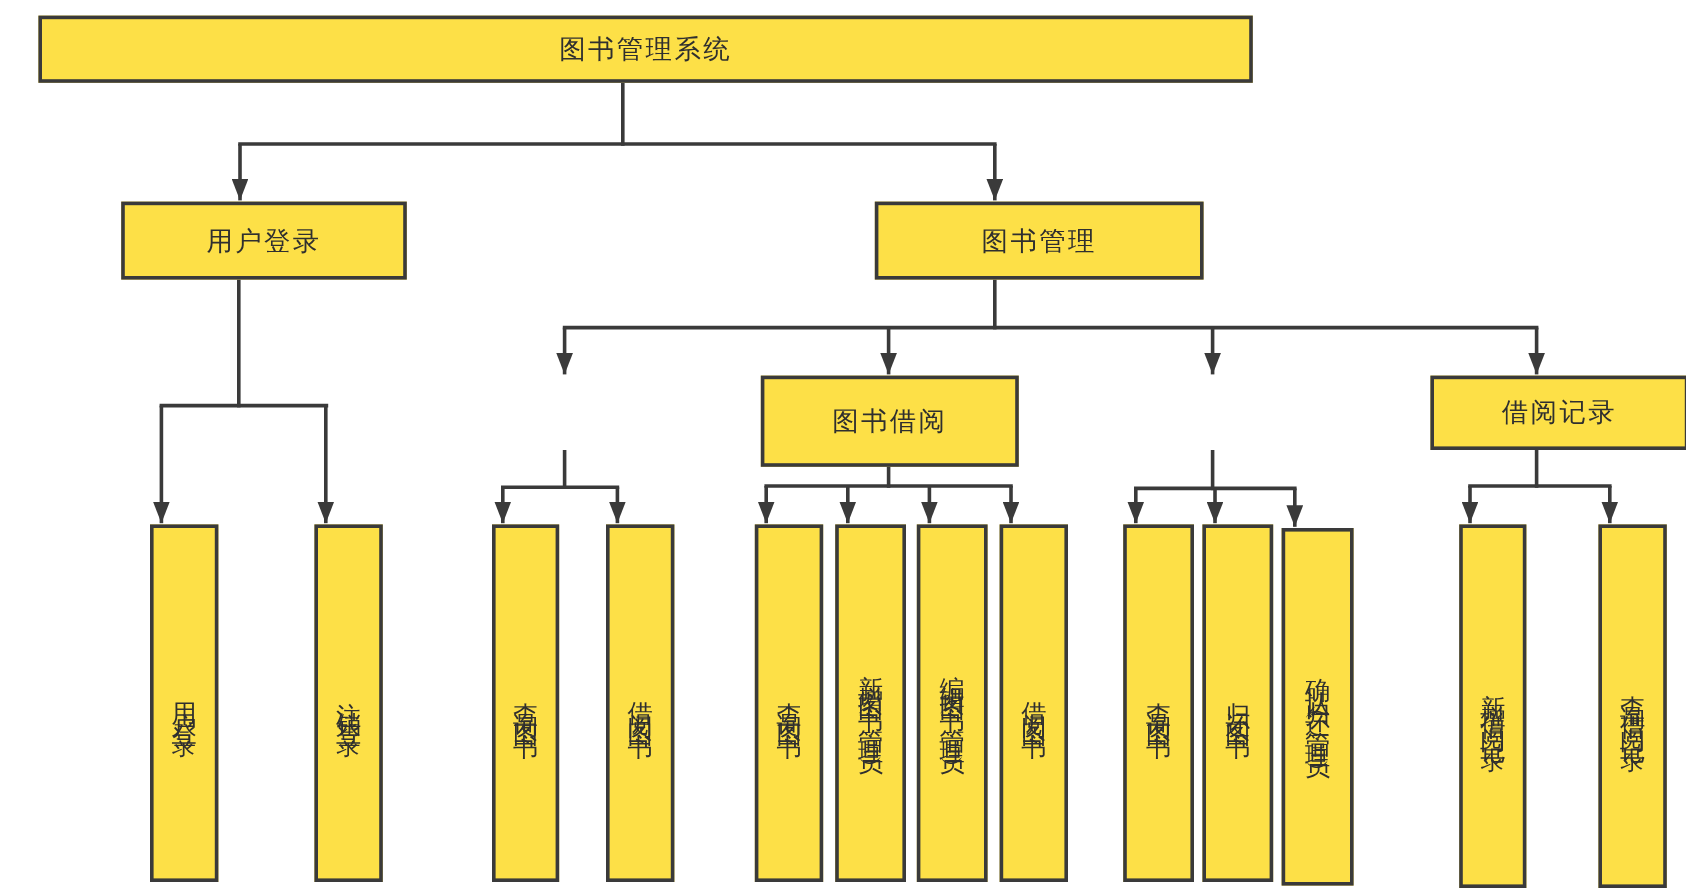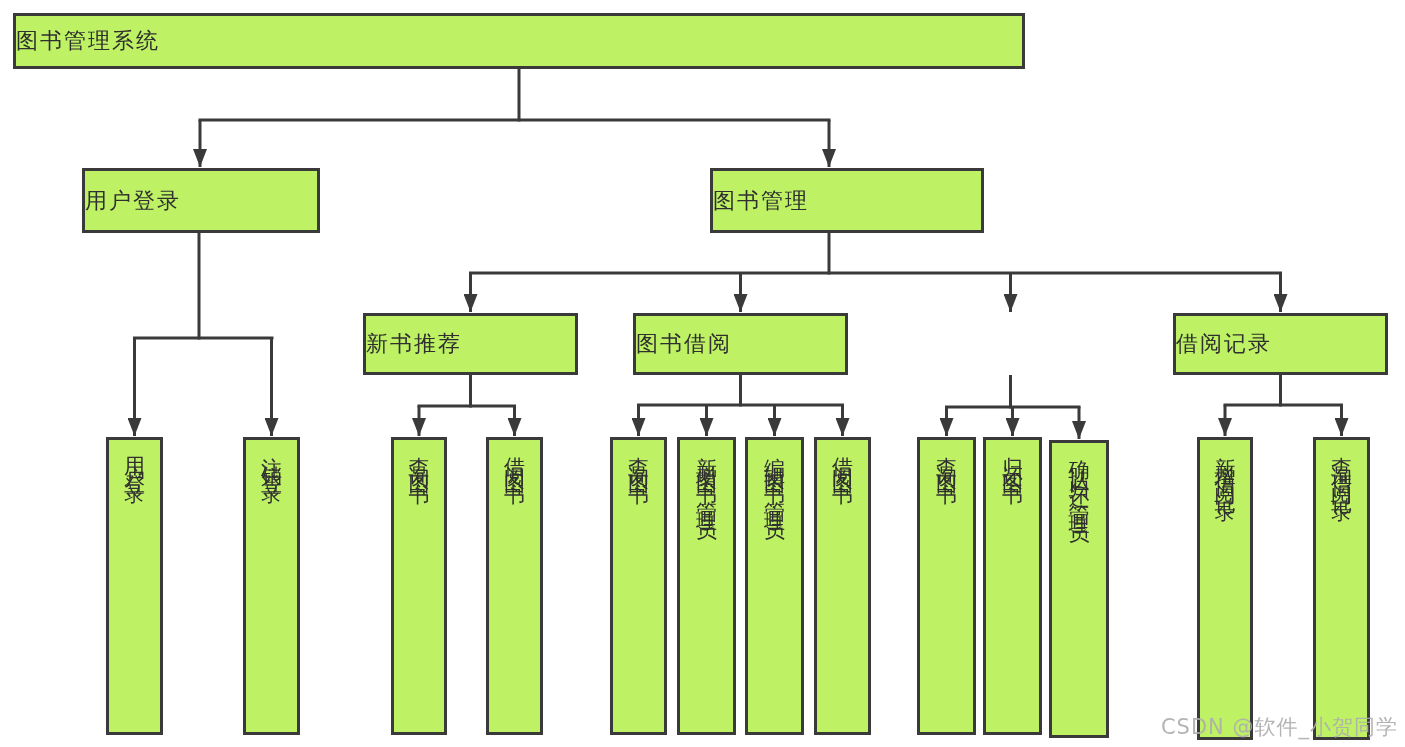--- a/index.html
+++ b/index.html
@@ -14,27 +14,29 @@
   .connectors {
     position: absolute;
     left: 0; top: 0;
     width: 1405px; height: 747px;
   }
   .connectors line { stroke: #3a3a3a; stroke-width: 3; }
   .node {
     position: absolute;
     box-sizing: border-box;
     border: 3px solid #3a3a3a;
-    background: #bef264;
+    background: #fde047;
     display: flex;
     align-items: center;
+    justify-content: center;
     color: #2f2f2f;
     font-size: 22px;
     letter-spacing: 2px;
     white-space: nowrap;
+    margin-left: 19px;
   }
   .node.leaf {
     writing-mode: vertical-rl;
     font-size: 21px;
     letter-spacing: 9px;
     white-space: normal;
   }
   .watermark {
     position: absolute;
     right: 7px;
@@ -116,24 +118,21 @@
     <span>图书管理系统</span>
   </div>
 
   <div class="node" style="left:82px;top:168px;width:238px;height:65px">
     <span>用户登录</span>
   </div>
   <div class="node" style="left:710px;top:168px;width:274px;height:65px">
     <span>图书管理</span>
   </div>
 
-  <div class="node" style="left:363px;top:313px;width:215px;height:62px">
-    <span>新书推荐</span>
-  </div>
-  <div class="node" style="left:633px;top:313px;width:215px;height:62px">
+  <div class="node" style="left:615px;top:313px;width:215px;height:76px">
     <span>图书借阅</span>
   </div>
   <div class="node" style="left:1173px;top:313px;width:215px;height:62px">
     <span>借阅记录</span>
   </div>
 
   <div class="node leaf" style="left:106px;top:437px;width:57px;height:298px">
     <span>用户登录</span>
   </div>
   <div class="node leaf" style="left:243px;top:437px;width:57px;height:298px">
@@ -170,15 +169,14 @@
     <span>确认归还（管理员）</span>
   </div>
 
   <div class="node leaf" style="left:1197px;top:437px;width:56px;height:303px">
     <span>新增借阅记录</span>
   </div>
   <div class="node leaf" style="left:1313px;top:437px;width:57px;height:303px">
     <span>查询借阅记录</span>
   </div>
 
-  <div class="watermark">CSDN @软件_小贺同学</div>
 
 </div>
 
 </body></html>

